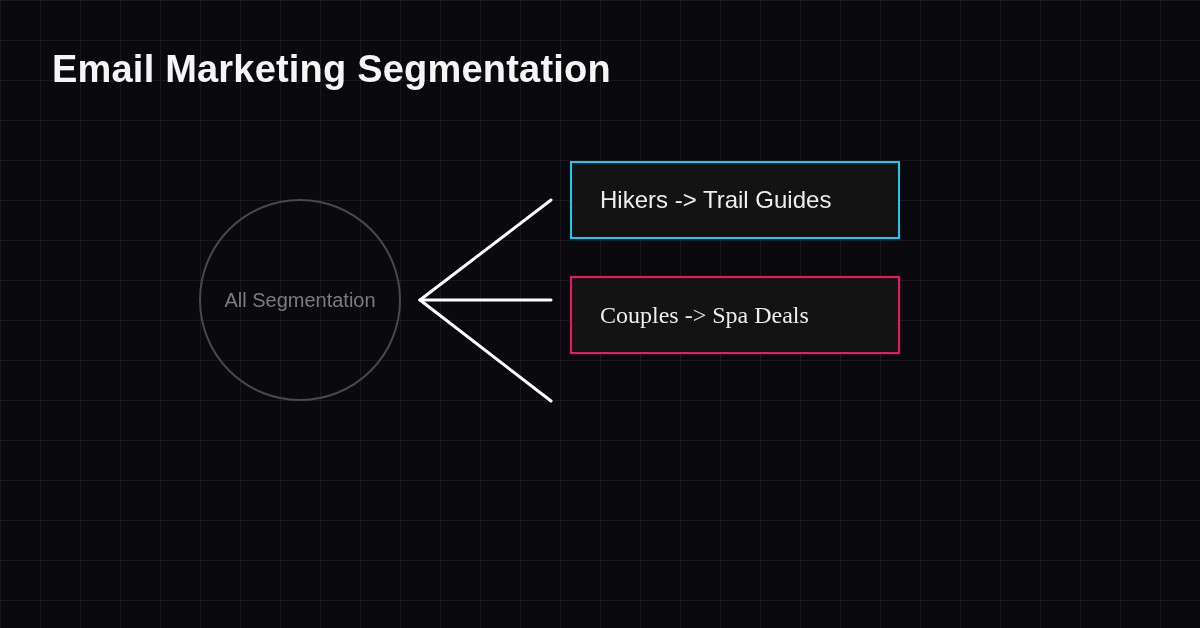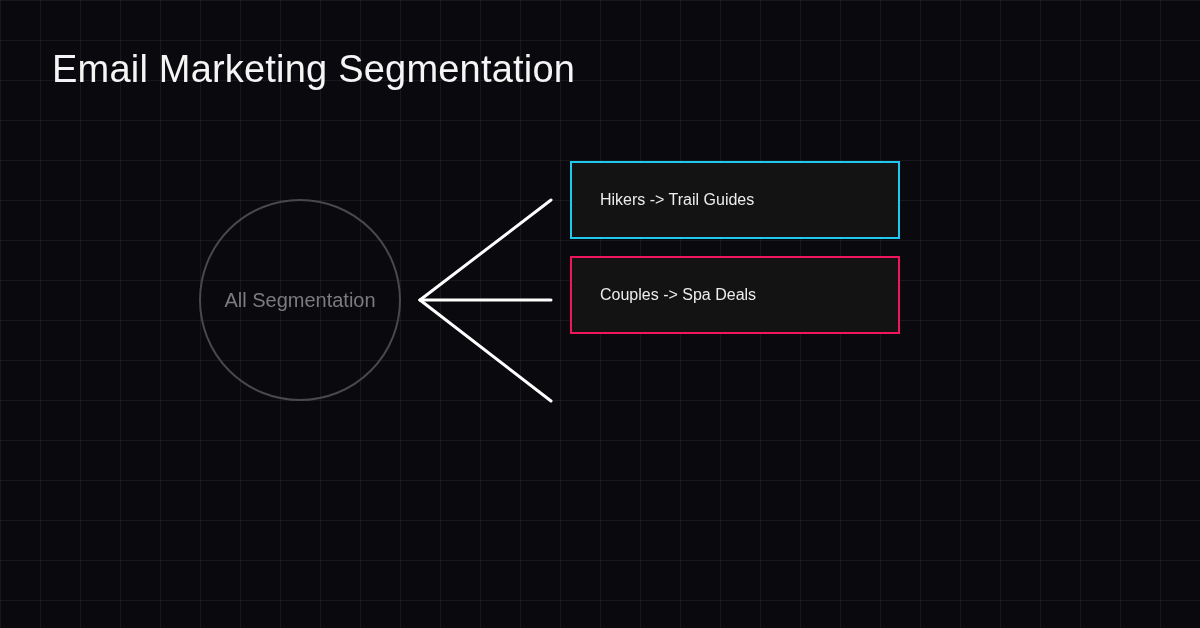--- a/index.html
+++ b/index.html
@@ -7,38 +7,38 @@
     position:relative;width:1200px;height:628px;overflow:hidden;
     background-color:#0a0a0e;
     background-image:
       linear-gradient(rgba(255,255,255,0.06) 1px, transparent 1px),
       linear-gradient(90deg, rgba(255,255,255,0.06) 1px, transparent 1px);
     background-size:40px 40px;
     font-family:"Liberation Sans","DejaVu Sans",sans-serif;
   }
   .title{
     position:absolute;left:52px;top:48px;margin:0;
-    font-size:38px;font-weight:400;letter-spacing:0.2px;color:#f5f5f5;
+    font-size:38px;font-weight:700;letter-spacing:0.2px;color:#f5f5f5;
   }
   .circle{
     position:absolute;left:199px;top:199px;width:202px;height:202px;
     box-sizing:border-box;border:2px solid #48484d;border-radius:50%;
     display:flex;align-items:center;justify-content:center;
   }
   .circle-label{font-size:20px;color:#7b7b80;}
   .arrows{position:absolute;left:0;top:0;width:1200px;height:628px;pointer-events:none;}
   .seg-box{
     position:absolute;left:570px;width:330px;height:78px;
     box-sizing:border-box;border:2px solid #666;background:#131314;
     display:flex;align-items:center;padding-left:28px;
   }
   .seg-box--1{top:161px;}
-  .seg-box--2{top:256px;}
+  .seg-box--2{top:276px;font-family:Liberation Serif, serif;}
   .seg-box--3{top:361px;}
-  .seg-label{font-size:16px;color:#ededed;}
+  .seg-label{font-size:24px;color:#ededed;}
 </style>
 </head>
 <body>
 
 <div class="canvas">
 
   <h1 class="title">Email Marketing Segmentation</h1>
 
   <div class="circle">
     <span class="circle-label">All Segmentation</span>

